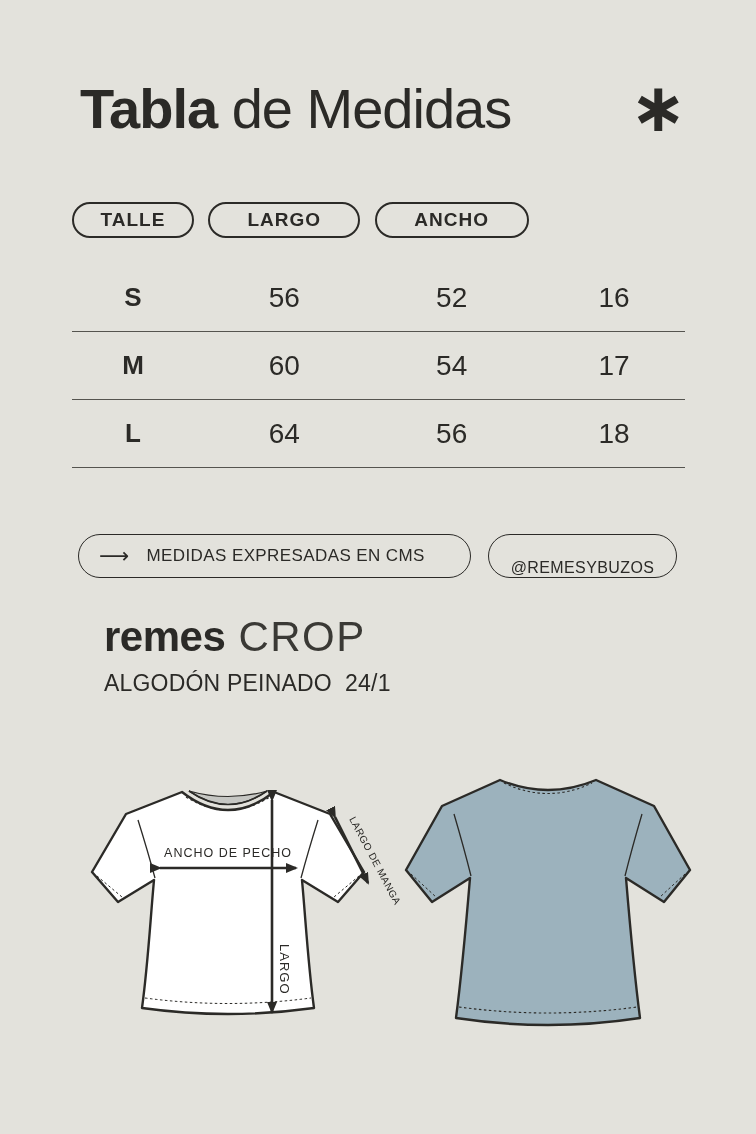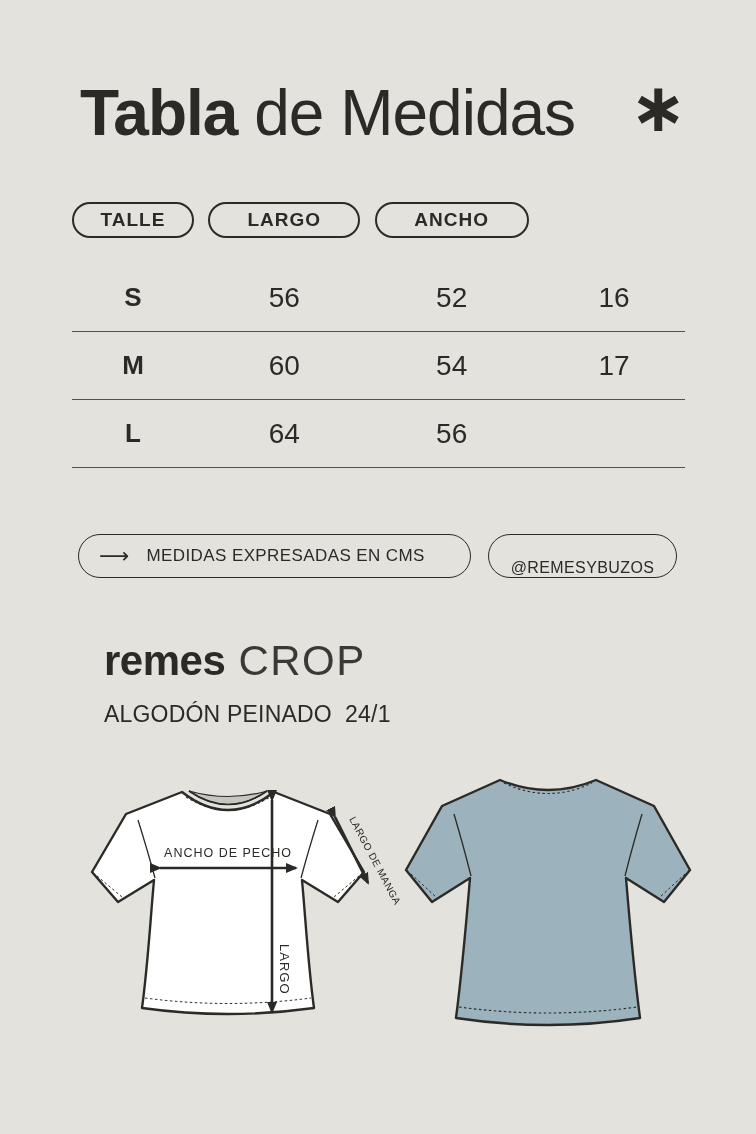--- a/index.html
+++ b/index.html
@@ -10,21 +10,21 @@
     color:#2b2a27;
   }
   .canvas{
     position:relative; width:756px; height:1134px;
     background:#e3e2dc; overflow:hidden;
   }
 
   
   .title{
     position:absolute; left:80px; top:80px;
-    font-size:64px; line-height:1.05; letter-spacing:-1px;
+    font-size:56px; line-height:1.05; letter-spacing:-1px;
     font-weight:400; white-space:nowrap;
   }
   .title .em{ font-weight:800; }
   .asterisk{
     position:absolute; left:630px; top:74px;
     font-size:68px; font-weight:700; line-height:1;
     font-family:"DejaVu Sans","Liberation Sans",sans-serif;
   }
 
   
@@ -53,26 +53,26 @@
     font-size:17px; letter-spacing:0.4px; font-weight:400;
   }
   .pill-measures{ left:78px; width:393px; padding-left:20px; gap:17px; }
   .pill-measures .arrow-glyph{
     font-size:21px; line-height:1;
     font-family:"DejaVu Sans","Liberation Sans",sans-serif;
   }
   .pill-handle{ left:488px; width:189px; justify-content:center; font-size:16px;align-items:flex-end; }
 
   
-  .product{ position:absolute; left:104px; top:638px; }
+  .product{ position:absolute; left:104px; top:614px; }
   .product .line1{ font-size:42px; line-height:1.1; white-space:nowrap; }
   .product .brand{ font-weight:800; letter-spacing:-0.5px; }
   .product .model{ font-weight:300; letter-spacing:1.5px; color:#3a3935; }
   .product .material{
-    margin-top:17px; font-size:23px; font-weight:500;
+    margin-top:10px; font-size:23px; font-weight:500;
     letter-spacing:0.2px; white-space:pre;
   }
 
   
   .diagram-front{ position:absolute; left:78px; top:766px; overflow:visible; }
   .diagram-back{ position:absolute; left:398px; top:756px; overflow:visible; }
   svg text{
     font-family:"Liberation Sans","DejaVu Sans",sans-serif;
     fill:#2b2a27;
   }
@@ -103,20 +103,21 @@
       <div class="trow tgrid">
         <div class="cell size">M</div>
         <div class="cell">60</div>
         <div class="cell">54</div>
         <div class="cell">17</div>
       </div>
       <div class="trow tgrid">
         <div class="cell size">L</div>
         <div class="cell">64</div>
         <div class="cell">56</div>
+        <div class="cell">18</div>
       </div>
     </div>
   </div>
 
   <div class="pill-note pill-measures">
     <span class="arrow-glyph">⟶</span>
     <span>MEDIDAS EXPRESADAS EN CMS</span>
   </div>
   <div class="pill-note pill-handle">
     <span>@REMESYBUZOS</span>

